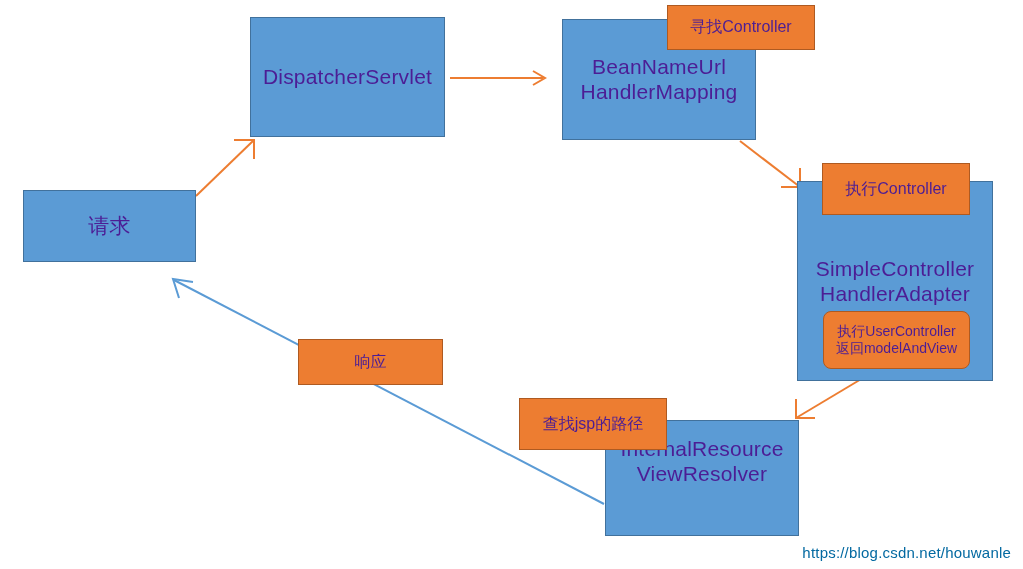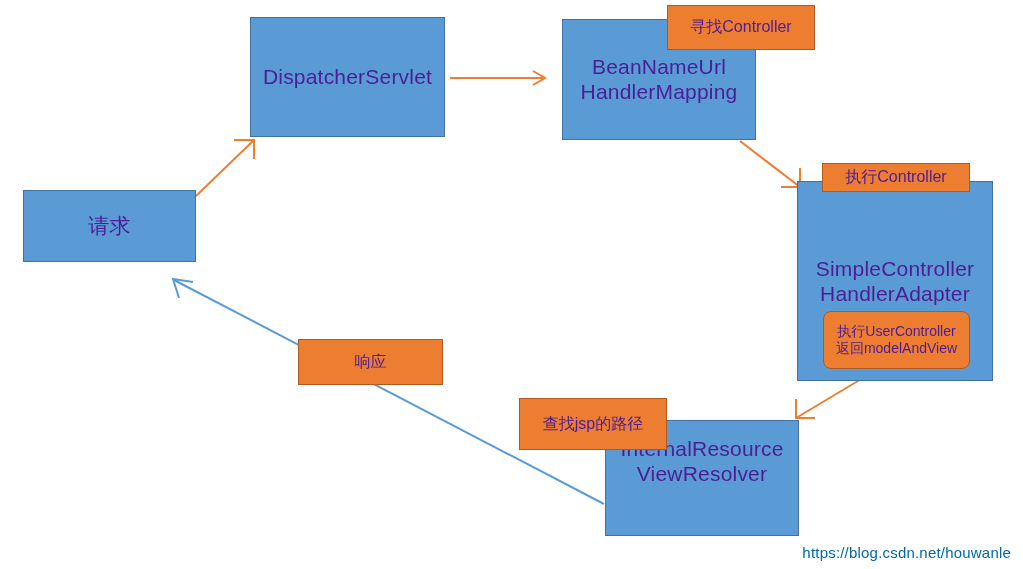--- a/index.html
+++ b/index.html
@@ -44,21 +44,21 @@
   }
   #box-request        { left: 23px;  top: 190px; width: 173px; height: 72px; }
   #box-dispatcher     { left: 250px; top: 17px;  width: 195px; height: 120px; }
   #box-handlermapping { left: 546px; top: 19px;  width: 194px; height: 121px; margin-left: 16px; }
   #box-handleradapter { left: 797px; top: 181px; width: 196px; height: 200px;
                         align-items: flex-start; padding-top: 75px; }
   #box-viewresolver   { left: 605px; top: 420px; width: 194px; height: 116px;
                         align-items: flex-start; padding-top: 16px; }
 
   #label-find-controller  { left: 667px; top: 5px;   width: 148px; height: 45px; }
-  #label-exec-controller  { left: 822px; top: 163px; width: 148px; height: 29px; }
+  #label-exec-controller  { left: 822px; top: 163px; width: 148px; height: 52px; }
   #label-exec-usercontroller { left: 823px; top: 311px; width: 147px; height: 58px;
                                font-size: 14px; border-radius: 8px; }
   #label-find-jsp         { left: 519px; top: 398px; width: 148px; height: 52px; }
   #label-response         { left: 298px; top: 339px; width: 145px; height: 46px; }
 
   #svg-arrows {
     position: absolute;
     left: 0;
     top: 0;
     width: 1023px;

